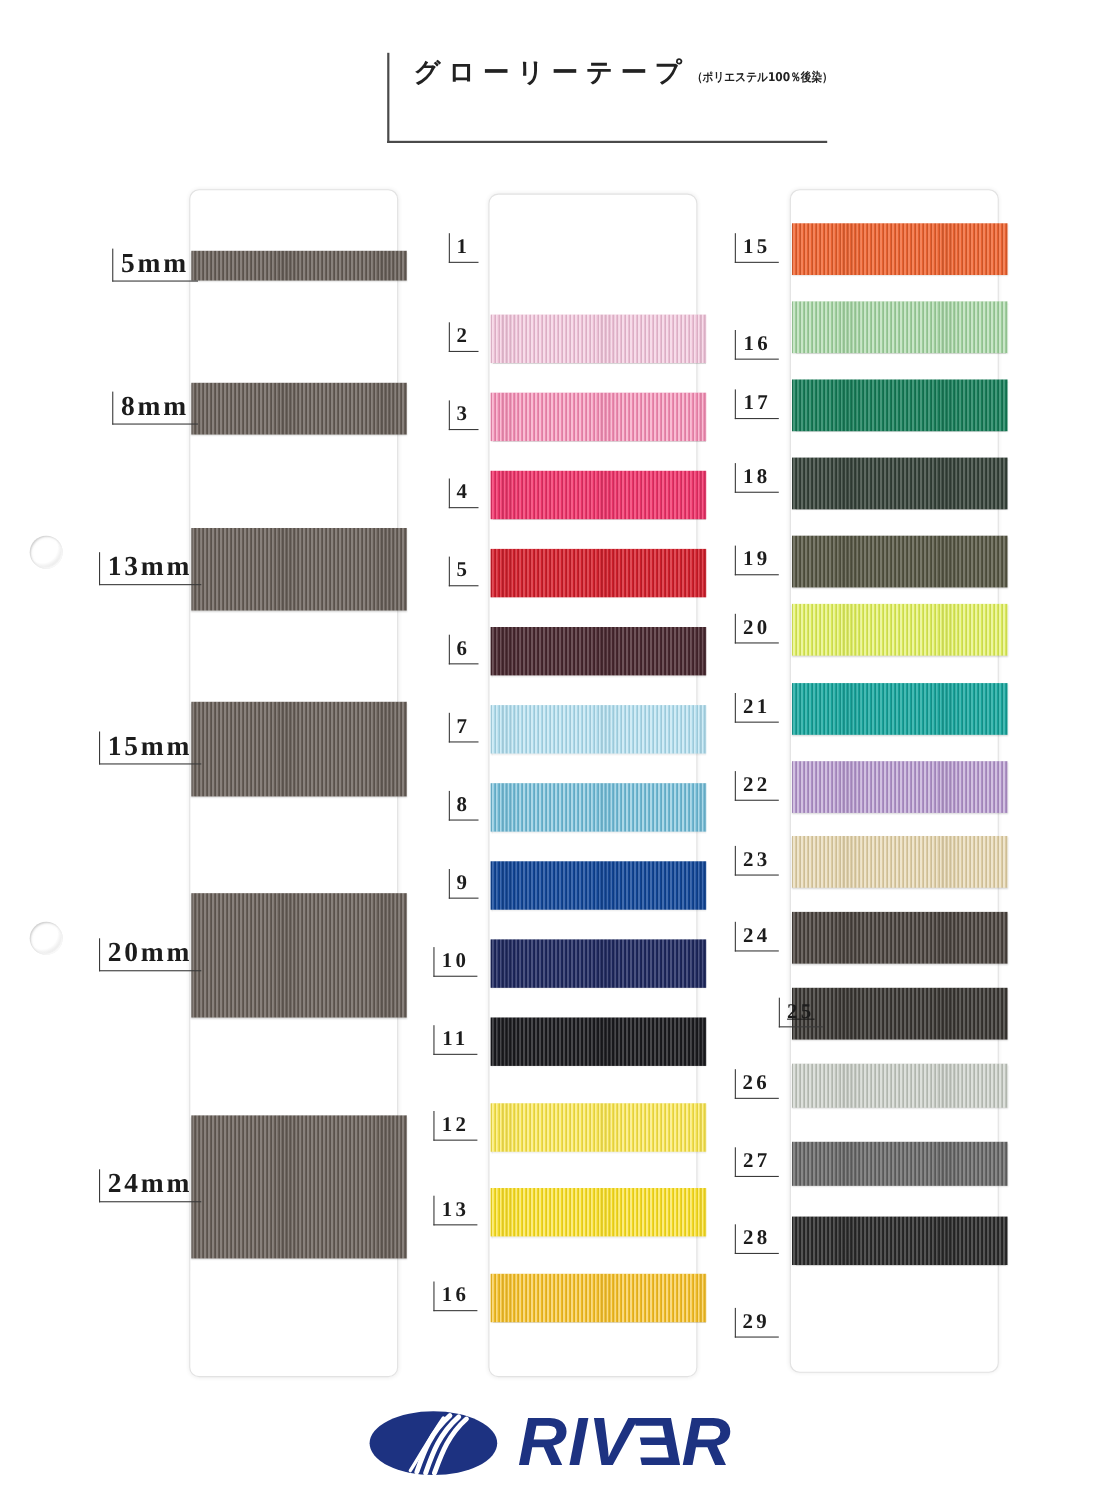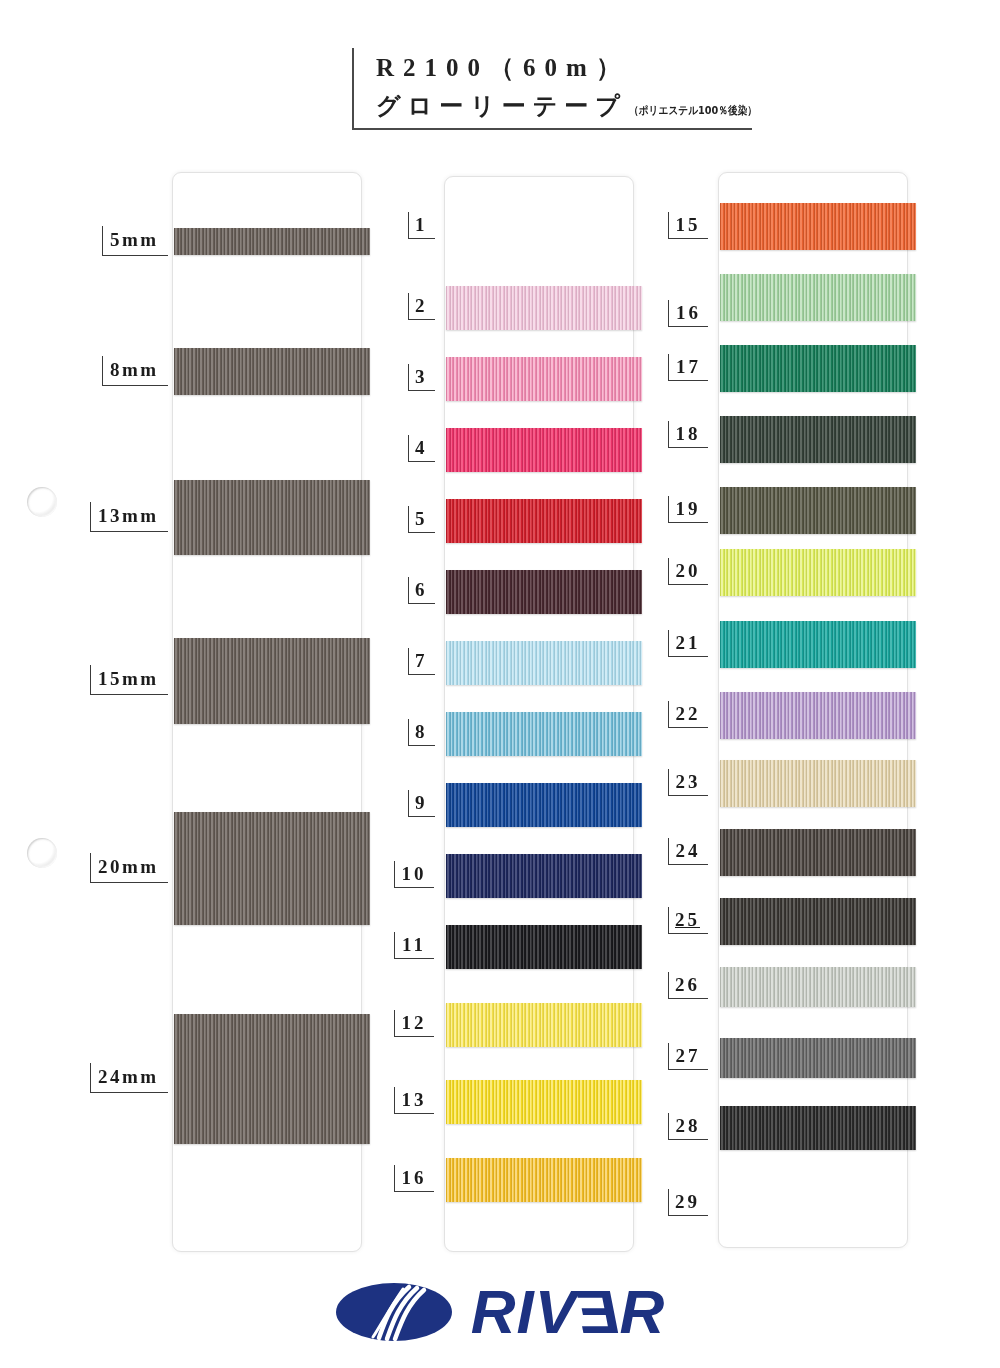--- a/index.html
+++ b/index.html
@@ -116,21 +116,21 @@
   }
 
   
   .label-box {
     position: absolute;
     border-left: 1.6px solid #3a3a3a;
     border-bottom: 1.6px solid #3a3a3a;
     box-sizing: border-box;
     padding: 1px 8px 2px 7px;
     font-family: "Liberation Serif", serif;
-    font-size: 19px;
+    font-size: 25px;
     font-weight: bold;
     color: #1c1c1c;
     letter-spacing: 2.5px;
     white-space: nowrap;
     line-height: 26px;
     background: transparent;
   }
   .label-num {
     position: absolute;
     border-left: 1.5px solid #3a3a3a;
@@ -172,21 +172,20 @@
     align-items: center;
   }
   .rev-e { display: inline-block; transform: scaleX(-1); }
 </style>
 </head>
 <body>
 
 <div id="page">
 
   <div id="header">
-    <div id="title-line1">R2100（60m）</div>
     <div id="title-line2-wrap">
       <span id="title-line2">グローリーテープ</span>
       <span id="title-sub">（ポリエステル100％後染）</span>
     </div>
   </div>
 
   <div id="punch-holes">
       <div class="punch-hole" style="left: 27px; top: 487px;"></div>
       <div class="punch-hole" style="left: 27px; top: 838px;"></div>
     </div>
@@ -253,21 +252,21 @@
       <div class="label-num" style="left: 668px; top: 557.5px; min-width: 40px; text-align: center;">20</div>
       <div class="ribbon" style="left: 720px; top: 621px; width: 196px; height: 47px; background-color: rgb(24, 169, 160);"></div>
       <div class="label-num" style="left: 668px; top: 629.5px; min-width: 40px; text-align: center;">21</div>
       <div class="ribbon light" style="left: 720px; top: 692px; width: 196px; height: 47px; background-color: rgb(178, 148, 203);"></div>
       <div class="label-num" style="left: 668px; top: 700.5px; min-width: 40px; text-align: center;">22</div>
       <div class="ribbon light" style="left: 720px; top: 760px; width: 196px; height: 47px; background-color: rgb(227, 210, 168);"></div>
       <div class="label-num" style="left: 668px; top: 768.5px; min-width: 40px; text-align: center;">23</div>
       <div class="ribbon" style="left: 720px; top: 829px; width: 196px; height: 47px; background-color: rgb(75, 68, 63);"></div>
       <div class="label-num" style="left: 668px; top: 837.5px; min-width: 40px; text-align: center;">24</div>
       <div class="ribbon" style="left: 720px; top: 898px; width: 196px; height: 47px; background-color: rgb(58, 55, 51);"></div>
-      <div class="label-num" style="left: 668px; top: 906.5px; min-width: 40px;  text-decoration: underline;">25</div>
+      <div class="label-num" style="left: 708px; top: 906.5px; min-width: 40px; text-align: center; text-decoration: underline;">25</div>
       <div class="ribbon light" style="left: 720px; top: 967px; width: 196px; height: 40px; background-color: rgb(197, 202, 194);"></div>
       <div class="label-num" style="left: 668px; top: 972px; min-width: 40px; ">26</div>
       <div class="ribbon" style="left: 720px; top: 1038px; width: 196px; height: 40px; background-color: rgb(106, 106, 106);"></div>
       <div class="label-num" style="left: 668px; top: 1043px; min-width: 40px; text-align: center;">27</div>
       <div class="ribbon" style="left: 720px; top: 1106px; width: 196px; height: 44px; background-color: rgb(42, 42, 42);"></div>
       <div class="label-num" style="left: 668px; top: 1113px; min-width: 40px; text-align: center;">28</div>
       <div class="label-num" style="left: 668px; top: 1189px; min-width: 40px; text-align: left;">29</div>
     </div>
 
   <div id="logo">

